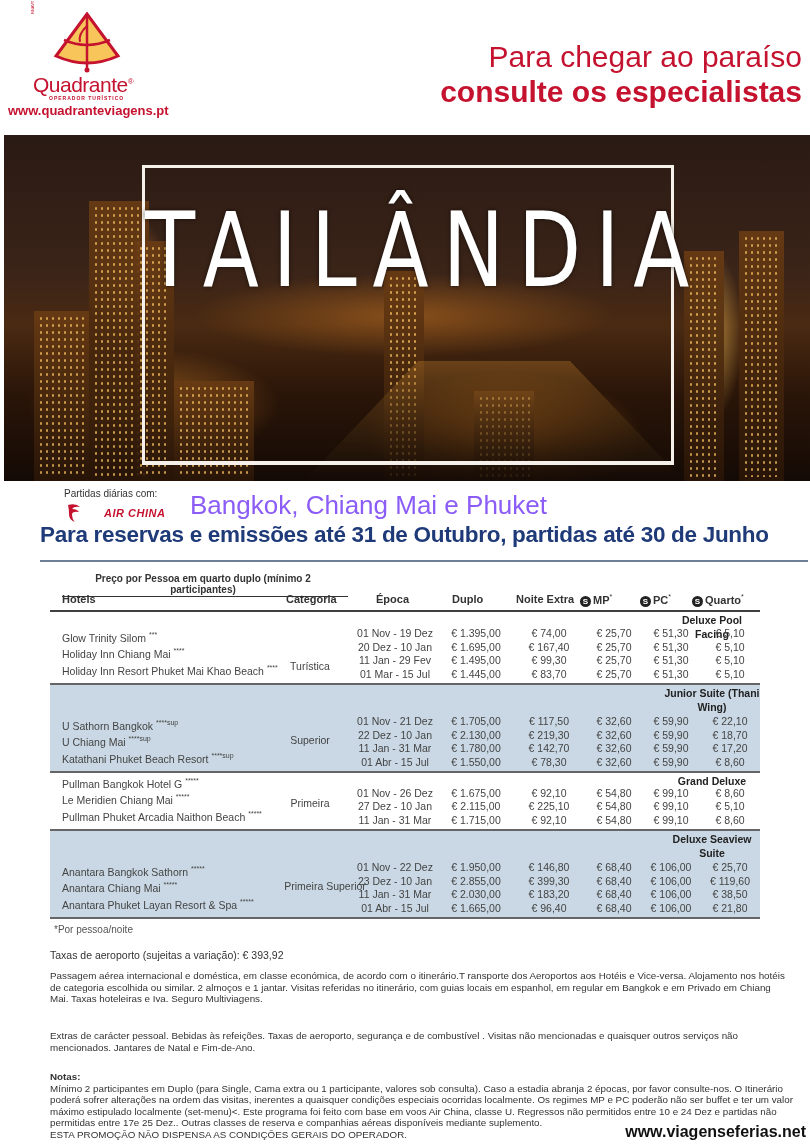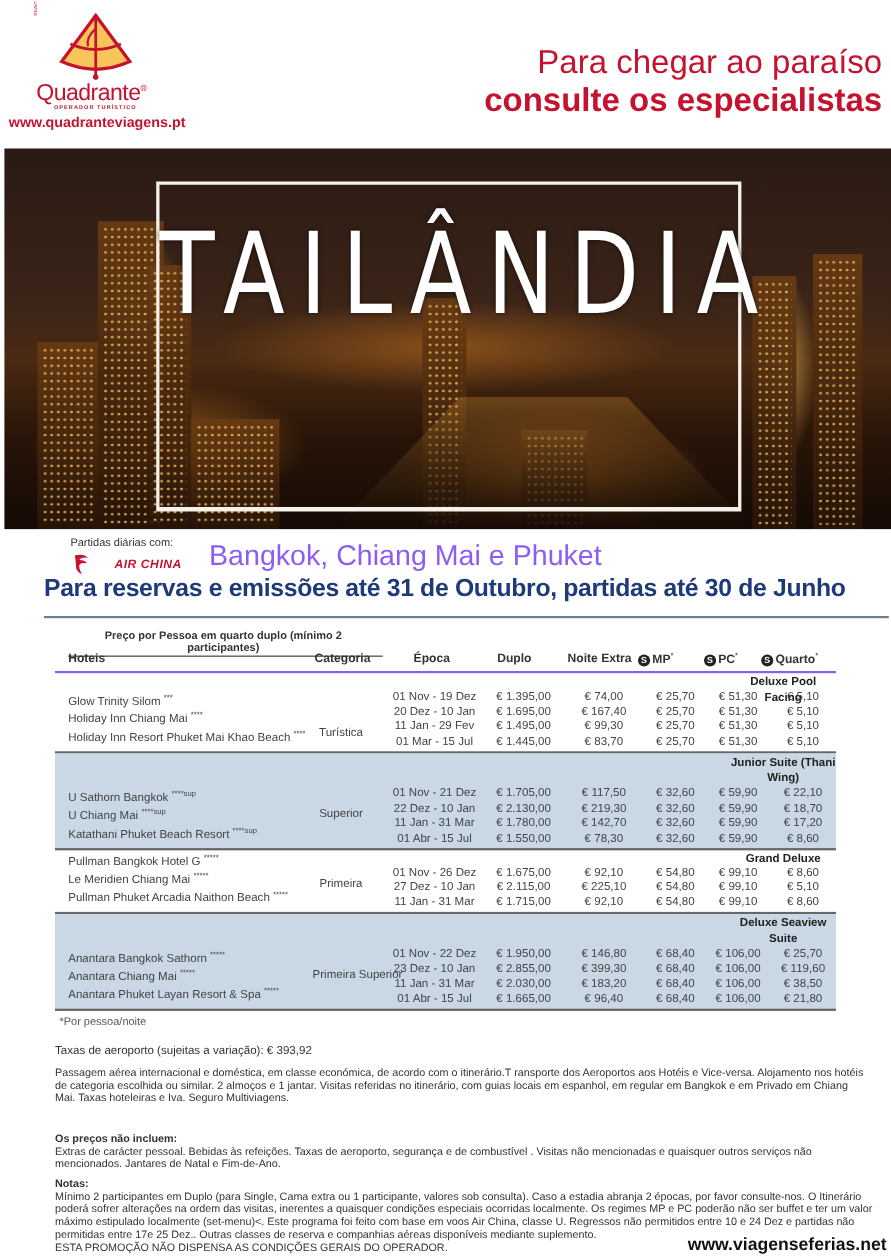--- a/index.html
+++ b/index.html
@@ -39,21 +39,21 @@
   .airline { position: absolute; left: 64px; top: 503px; display: flex; align-items: center; gap: 20px; }
   .airline-mark { width: 20px; height: 20px; }
   .airline-name { font-size: 11px; font-weight: bold; font-style: italic; color: #c4122f; letter-spacing: 0.5px; }
   .dest-title { position: absolute; left: 190px; top: 490px; font-size: 26px; color: #8b5cf6; font-family: Liberation Sans, sans-serif; }
   .dest-sub { position: absolute; left: 40px; top: 522px; font-size: 22.5px; color: #1e3a78; font-weight: bold; letter-spacing: -0.3px; }
   .banner-rule { position: absolute; left: 40px; right: 2px; top: 560px; height: 2px; background: #6b7f95; }
 
   
   .table-caption { position: absolute; left: 62px; top: 573px; font-size: 10px; font-weight: bold; color: #333; padding-right: 4px; border-bottom: 1px solid #333; padding-bottom: 1px; width: 286px; text-align: center; }
   .price-table { position: absolute; left: 50px; top: 588px; width: 710px; }
-  .thead { position: relative; height: 24px; border-bottom: 2px solid #8b5cf6; font-size: 11px; font-weight: bold; color: #333; }
+  .thead { position: relative; height: 24px; border-bottom: 2px solid #404040; font-size: 11px; font-weight: bold; color: #333; }
   .thead span { position: absolute; top: 5px; }
   .badge-s { display: inline-block; width: 11px; height: 11px; border-radius: 50%; background: #222; color: #fff; font-size: 8px; line-height: 11px; text-align: center; margin-right: 2px; vertical-align: 0px; }
   .sup { font-size: 7px; vertical-align: super; font-weight: normal; }
 
   .group { position: relative; border-bottom: 2px solid #666; }
   .group.alt { background: #c9d8e4; }
   .group .room-type { position: absolute; right: 0; top: 1px; width: 96px; text-align: center; font-size: 10.5px; font-weight: bold; color: #222; line-height: 14px; }
   .group .hotels { position: absolute; left: 12px; bottom: 6px; font-size: 10.5px; color: #444; line-height: 13px; }
   .group .cat { position: absolute; left: 210px; width: 100px; text-align: center; font-size: 10.5px; color: #444; }
   .group .rows { position: absolute; left: 300px; bottom: 2px; width: 410px; }
@@ -303,21 +303,20 @@
 </div>
 
 <div class="footnote">*Por pessoa/noite</div>
 <div class="taxas">Taxas de aeroporto (sujeitas a variação): € 393,92</div>
 
 <div class="section" style="top:970px;">
   <div>Passagem aérea internacional e doméstica, em classe económica, de acordo com o itinerário.T ransporte dos Aeroportos aos Hotéis e Vice-versa. Alojamento nos hotéis de categoria escolhida ou similar. 2 almoços e 1 jantar. Visitas referidas no itinerário, com guias locais em espanhol, em regular em Bangkok e em Privado em Chiang Mai. Taxas hoteleiras e Iva. Seguro Multiviagens.</div>
 </div>
 
 <div class="section" style="top:1030px;">
-  <div class="s-title">Os preços não incluem:</div>
   <div>Extras de carácter pessoal. Bebidas às refeições. Taxas de aeroporto, segurança e de combustível . Visitas não mencionadas e quaisquer outros serviços não mencionados. Jantares de Natal e Fim-de-Ano.</div>
 </div>
 
 <div class="section" style="top:1071px;width:755px;">
   <div class="s-title">Notas:</div>
   <div>Mínimo 2 participantes em Duplo (para Single, Cama extra ou 1 participante, valores sob consulta). Caso a estadia abranja 2 épocas, por favor consulte-nos. O Itinerário poderá sofrer alterações na ordem das visitas, inerentes a quaisquer condições especiais ocorridas localmente. Os regimes MP e PC poderão não ser buffet e ter um valor máximo estipulado localmente (set-menu)&lt;. Este programa foi feito com base em voos Air China, classe U. Regressos não permitidos entre 10 e 24 Dez e partidas não permitidas entre 17e 25 Dez.. Outras classes de reserva e companhias aéreas disponíveis mediante suplemento.</div>
   <div>ESTA PROMOÇÃO NÃO DISPENSA AS CONDIÇÕES GERAIS DO OPERADOR.</div>
 </div>
 
 <div class="footer-url">www.viagenseferias.net</div>

